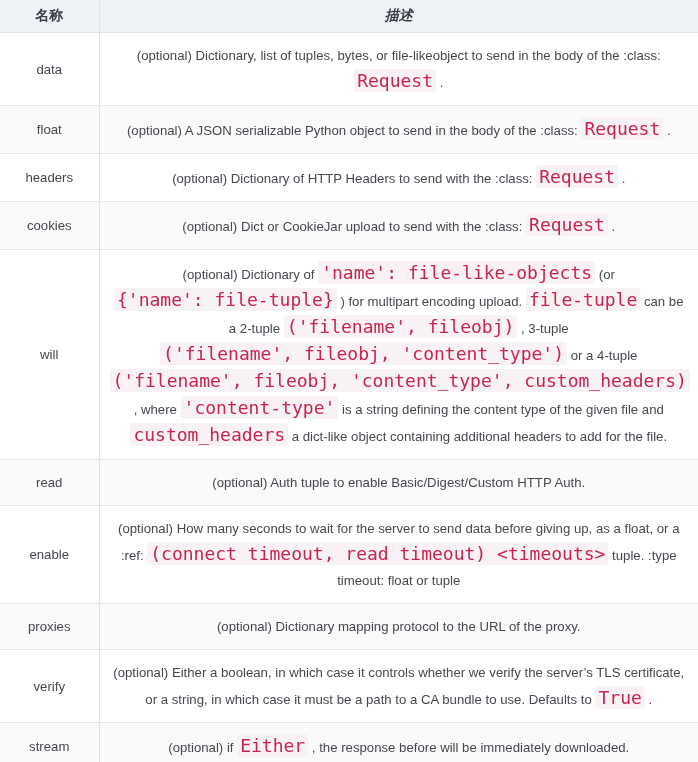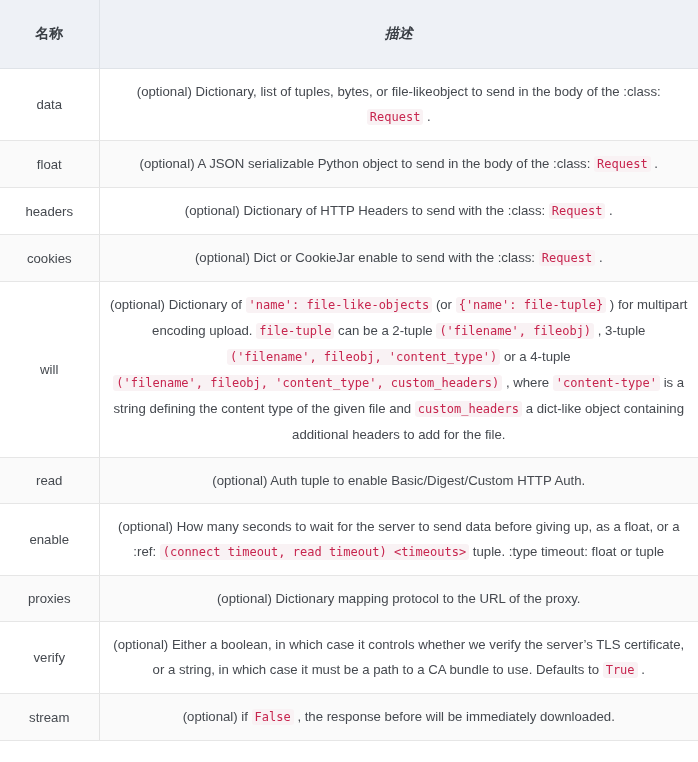--- a/index.html
+++ b/index.html
@@ -27,21 +27,21 @@
   #doc-table col.col-name  { width: 99px; }
   #doc-table col.col-desc  { width: 599px; }
 
   #doc-table thead th {
     background: #eef1f6;
     border-bottom: 1px solid #dfe3e8;
     border-right: 1px solid #dfe3e8;
     font-weight: bold;
     font-size: 14px;
     color: #3a3f45;
-    padding: 24px 6px;
+    padding: 6px 6px;
     text-align: center;
     vertical-align: middle;
     height: 20px;
   }
   #doc-table thead th:last-child { border-right: none; font-style: italic; }
 
   #doc-table tbody td {
     border-bottom: 1px solid #e6e6e6;
     border-right: 1px solid #e3e3e3;
     vertical-align: middle;
@@ -67,21 +67,21 @@
   }
 
   td.cell-desc {
     text-align: center;
     padding-left: 18px;
     padding-right: 18px;
   }
 
   code.inline-code {
     font-family: "DejaVu Sans Mono", "Liberation Mono", monospace;
-    font-size: 12px;
+    font-size: 18px;
     color: #c7254e;
     background-color: #f9f2f4;
     padding: 1px 3px;
     border-radius: 3px;
     white-space: nowrap;
   }
 
   .table-wrap { position: relative; width: 698px; }
 </style>
 </head>
@@ -108,21 +108,21 @@
         <tr>
           <td class="cell-name">float</td>
           <td class="cell-desc"><span>(optional) A JSON serializable Python object to send in the body of the :class: </span><code class="inline-code">Request</code><span> .</span></td>
         </tr>
         <tr>
           <td class="cell-name">headers</td>
           <td class="cell-desc"><span>(optional) Dictionary of HTTP Headers to send with the :class: </span><code class="inline-code">Request</code><span> .</span></td>
         </tr>
         <tr>
           <td class="cell-name">cookies</td>
-          <td class="cell-desc"><span>(optional) Dict or CookieJar enable to send with the :class: </span><code class="inline-code">Request</code><span> .</span></td>
+          <td class="cell-desc"><span>(optional) Dict or CookieJar upload to send with the :class: </span><code class="inline-code">Request</code><span> .</span></td>
         </tr>
         <tr>
           <td class="cell-name">will</td>
           <td class="cell-desc"><span>(optional) Dictionary of </span><code class="inline-code">'name': file-like-objects</code><span> (or </span><code class="inline-code">{'name': file-tuple}</code><span> ) for multipart encoding upload. </span><code class="inline-code">file-tuple</code><span> can be a 2-tuple </span><code class="inline-code">('filename', fileobj)</code><span> , 3-tuple </span><code class="inline-code">('filename', fileobj, 'content_type')</code><span> or a 4-tuple </span><code class="inline-code">('filename', fileobj, 'content_type', custom_headers)</code><span> , where </span><code class="inline-code">'content-type'</code><span> is a string defining the content type of the given file and </span><code class="inline-code">custom_headers</code><span> a dict-like object containing additional headers to add for the file.</span></td>
         </tr>
         <tr>
           <td class="cell-name">read</td>
           <td class="cell-desc"><span>(optional) Auth tuple to enable Basic/Digest/Custom HTTP Auth.</span></td>
         </tr>
         <tr>
@@ -132,18 +132,18 @@
         <tr>
           <td class="cell-name">proxies</td>
           <td class="cell-desc"><span>(optional) Dictionary mapping protocol to the URL of the proxy.</span></td>
         </tr>
         <tr>
           <td class="cell-name">verify</td>
           <td class="cell-desc"><span>(optional) Either a boolean, in which case it controls whether we verify the server’s TLS certificate, or a string, in which case it must be a path to a CA bundle to use. Defaults to </span><code class="inline-code">True</code><span> .</span></td>
         </tr>
         <tr>
           <td class="cell-name">stream</td>
-          <td class="cell-desc"><span>(optional) if </span><code class="inline-code">False</code><span> , the response before will be immediately downloaded.</span></td>
+          <td class="cell-desc"><span>(optional) if </span><code class="inline-code">Either</code><span> , the response before will be immediately downloaded.</span></td>
         </tr>
       </tbody>
   </table>
 
 </div>
 
 </body></html>

